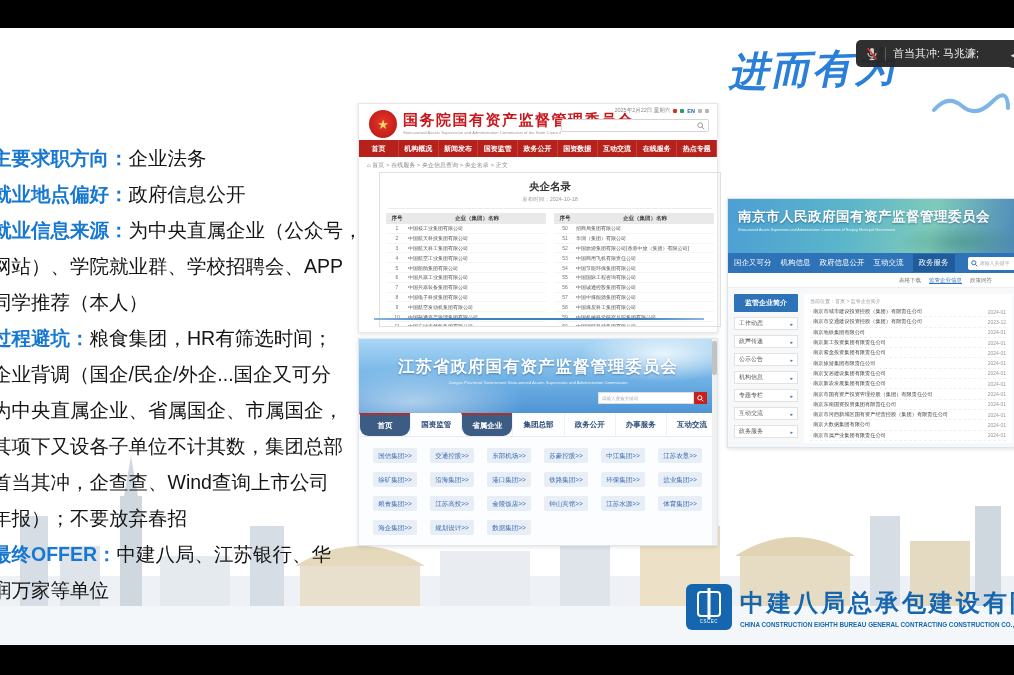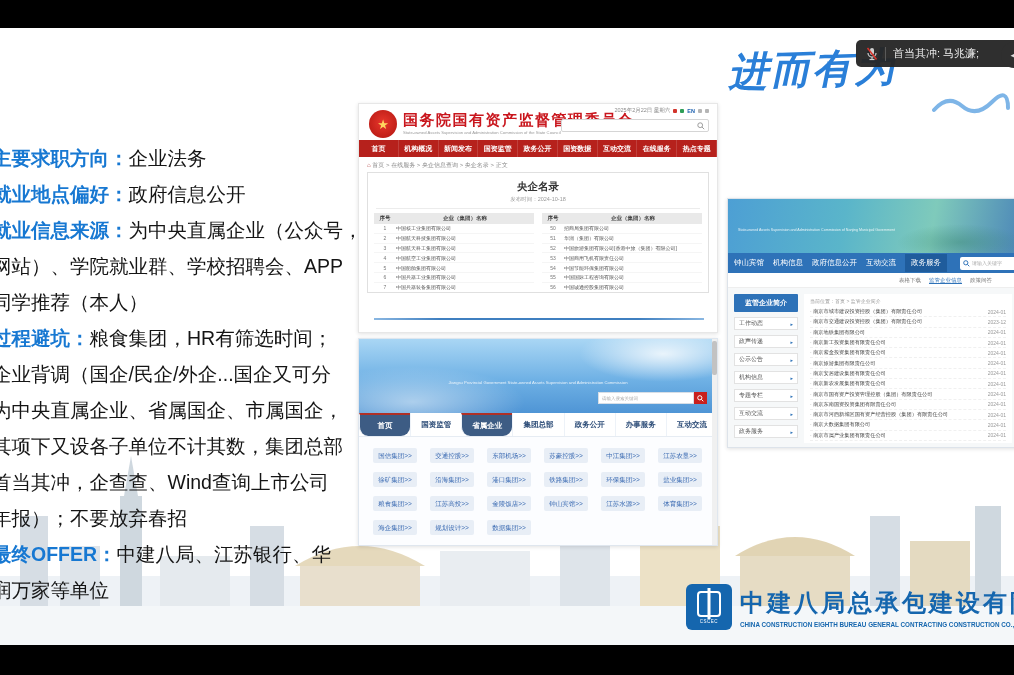--- a/index.html
+++ b/index.html
@@ -32,21 +32,21 @@
   .s-en{position:absolute;left:44px;top:26px;font-size:4.2px;color:#9a9a9a;white-space:nowrap;}
   .s-meta{position:absolute;right:8px;top:3px;display:flex;align-items:center;gap:3px;font-size:5.5px;color:#8a8a8a;white-space:nowrap;}
   .dot{width:4px;height:4px;border-radius:1px;display:inline-block;}
   .dot.r{background:#d2342c;} .dot.g{background:#2e9e57;} .dot.gy{background:#b5b5b5;}
   .s-meta .en{color:#1a5fae;font-weight:bold;}
   .s-search{position:absolute;right:8px;top:15px;width:148px;height:13px;border:1px solid #d5d5d5;border-radius:2px;background:#fff;display:flex;align-items:center;justify-content:flex-end;padding-right:3px;}
   .s-nav{position:absolute;left:0;top:36px;width:358px;height:17px;background:#b6211c;display:flex;}
   .s-nav span{flex:1;text-align:center;line-height:17px;font-size:7px;color:#fff;font-weight:bold;border-right:1px solid rgba(255,255,255,.14);white-space:nowrap;overflow:hidden;}
   .s-crumb{position:absolute;left:8px;top:57px;font-size:6px;color:#8a8a8a;white-space:nowrap;}
   .s-crumb::before{content:"⌂ ";color:#a33;}
-  .s-box{position:absolute;left:8px;top:68px;width:342px;height:121px;border:1px solid #e0e0e0;overflow:hidden;}
+  .s-box{position:absolute;left:20px;top:68px;width:342px;height:155px;border:1px solid #e0e0e0;overflow:hidden;}
   .s-box-title{margin-top:7px;text-align:center;font-size:10.5px;font-weight:bold;color:#333;}
   .s-box-sub{margin-top:2px;text-align:center;font-size:5.5px;color:#9a9a9a;}
   .s-hr{margin:5px 8px 0 8px;border-top:1px solid #ececec;}
   .s-tables{display:flex;gap:8px;padding:4px 6px 0 6px;}
   .s-table{flex:1;min-width:0;}
   .t-head{display:flex;height:11px;background:#e9e9e9;align-items:center;}
   .t-head .c1{width:22px;text-align:center;font-size:5.5px;font-weight:bold;color:#444;}
   .t-head .c2{flex:1;text-align:center;font-size:5.5px;font-weight:bold;color:#444;}
   .t-row{display:flex;height:9.8px;align-items:center;border-bottom:1px solid #f5f5f5;}
   .t-row .c1{width:22px;text-align:center;font-size:5px;color:#777;}
@@ -319,20 +319,21 @@
               </div>
           </div>
         </div>
       </div>
     </div>
 
     <div class="divider"></div>
 
     <div class="jiangsu-card">
       <div class="j-banner">
+        <div class="j-title">江苏省政府国有资产监督管理委员会</div>
         <div class="j-en">Jiangsu Provincial Government State-owned Assets Supervision and Administration Commission</div>
         <div class="j-search">
           <div class="box">请输入搜索关键词</div>
           <div class="btn">
             <svg width="7" height="7" viewBox="0 0 10 10">
                 <circle cx="4" cy="4" r="3" fill="none" stroke="#fff" stroke-width="1.4"></circle>
                 <line x1="6.3" y1="6.3" x2="9" y2="9" stroke="#fff" stroke-width="1.4"></line>
               </svg>
           </div>
         </div>
@@ -370,24 +371,25 @@
           <span class="j-btn">规划设计&gt;&gt;</span>
           <span class="j-btn">数据集团&gt;&gt;</span>
         </div>
       <div class="j-scrollbar">
           <div class="j-thumb"></div>
         </div>
     </div>
 
     <div class="nanjing-card">
       <div class="n-banner">
+        <div class="n-title">南京市人民政府国有资产监督管理委员会</div>
         <div class="n-en">State-owned Assets Supervision and Administration Commission of Nanjing Municipal Government</div>
       </div>
       <div class="n-nav">
-        <span class="n-item">钟山宾馆</span>
+        <span class="n-item">国企又可分</span>
         <span class="n-item">机构信息</span>
         <span class="n-item">政府信息公开</span>
         <span class="n-item">互动交流</span>
         <span class="n-item active">政务服务</span>
         <div class="n-search">
           <svg width="7" height="7" viewBox="0 0 10 10">
               <circle cx="4" cy="4" r="3" fill="none" stroke="#2e72b8" stroke-width="1.4"></circle>
               <line x1="6.3" y1="6.3" x2="9" y2="9" stroke="#2e72b8" stroke-width="1.4"></line>
             </svg>
           <span class="ph">请输入关键字</span>

